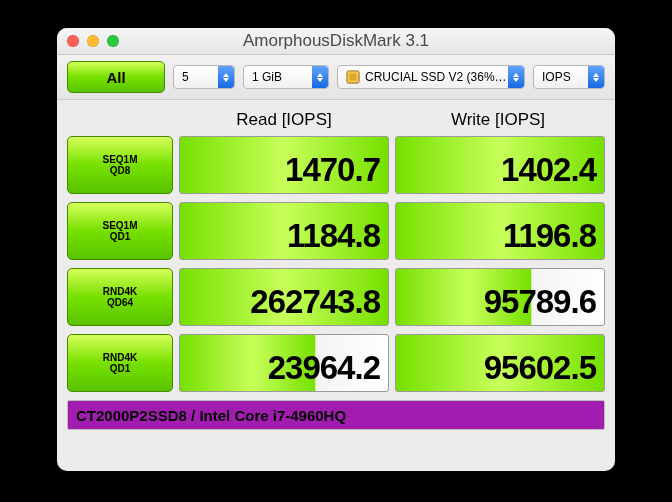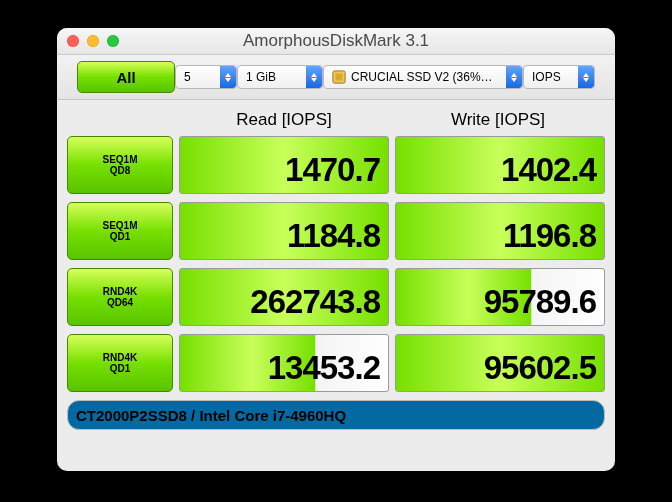--- a/index.html
+++ b/index.html
@@ -53,21 +53,22 @@
     color: #4a4a4a;
     font-weight: 400;
   }
 
   .toolbar {
     height: 44px;
     background: linear-gradient(#f2f2f2, #e4e4e4);
     border-bottom: 1px solid #c9c9c9;
     display: flex;
     align-items: center;
-    padding: 0 20px;
+    padding: 0 10px;
+    gap: 8px;
   }
   .btn-all {
     width: 96px;
     height: 30px;
     border: 1px solid #448800;
     border-radius: 5px;
     background: linear-gradient(#d6ff5a, #77e000 50%, #58c400);
     font-weight: 700;
     font-size: 15px;
     display: flex;
@@ -179,22 +180,22 @@
     letter-spacing: -1px;
     overflow: hidden;
   }
   .cell[data-fill="partial"] {
     background: linear-gradient(to right, #76e000 0%, #c8ff5a 35%, #76e000 65%, #f4f4f4 65.2%, #ffffff 100%);
   }
 
   .footer-field {
     height: 28px;
     border: 1px solid #bdbdbd;
-    background: #0369a1;
-    border-radius: 12px;
+    background: #a21caf;
+    border-radius: 2px;
     padding: 0 8px;
     display: flex;
     align-items: center;
     font-weight: 600;
     font-size: 15px;
     color: #000;
   }
 </style>
 </head>
 <body>
@@ -279,21 +280,21 @@
           <span>95789.6</span>
         </div>
     </div>
 
     <div class="row">
       <div class="rowbtn">
         <span>RND4K</span>
         <span>QD1</span>
       </div>
       <div class="cell" data-fill="partial">
-          <span>13453.2</span>
+          <span>23964.2</span>
         </div>
       <div class="cell" data-fill="full">
           <span>95602.5</span>
         </div>
     </div>
 
     <div class="footer-field">
       <span>CT2000P2SSD8 / Intel Core i7-4960HQ</span>
     </div>
   </div>

